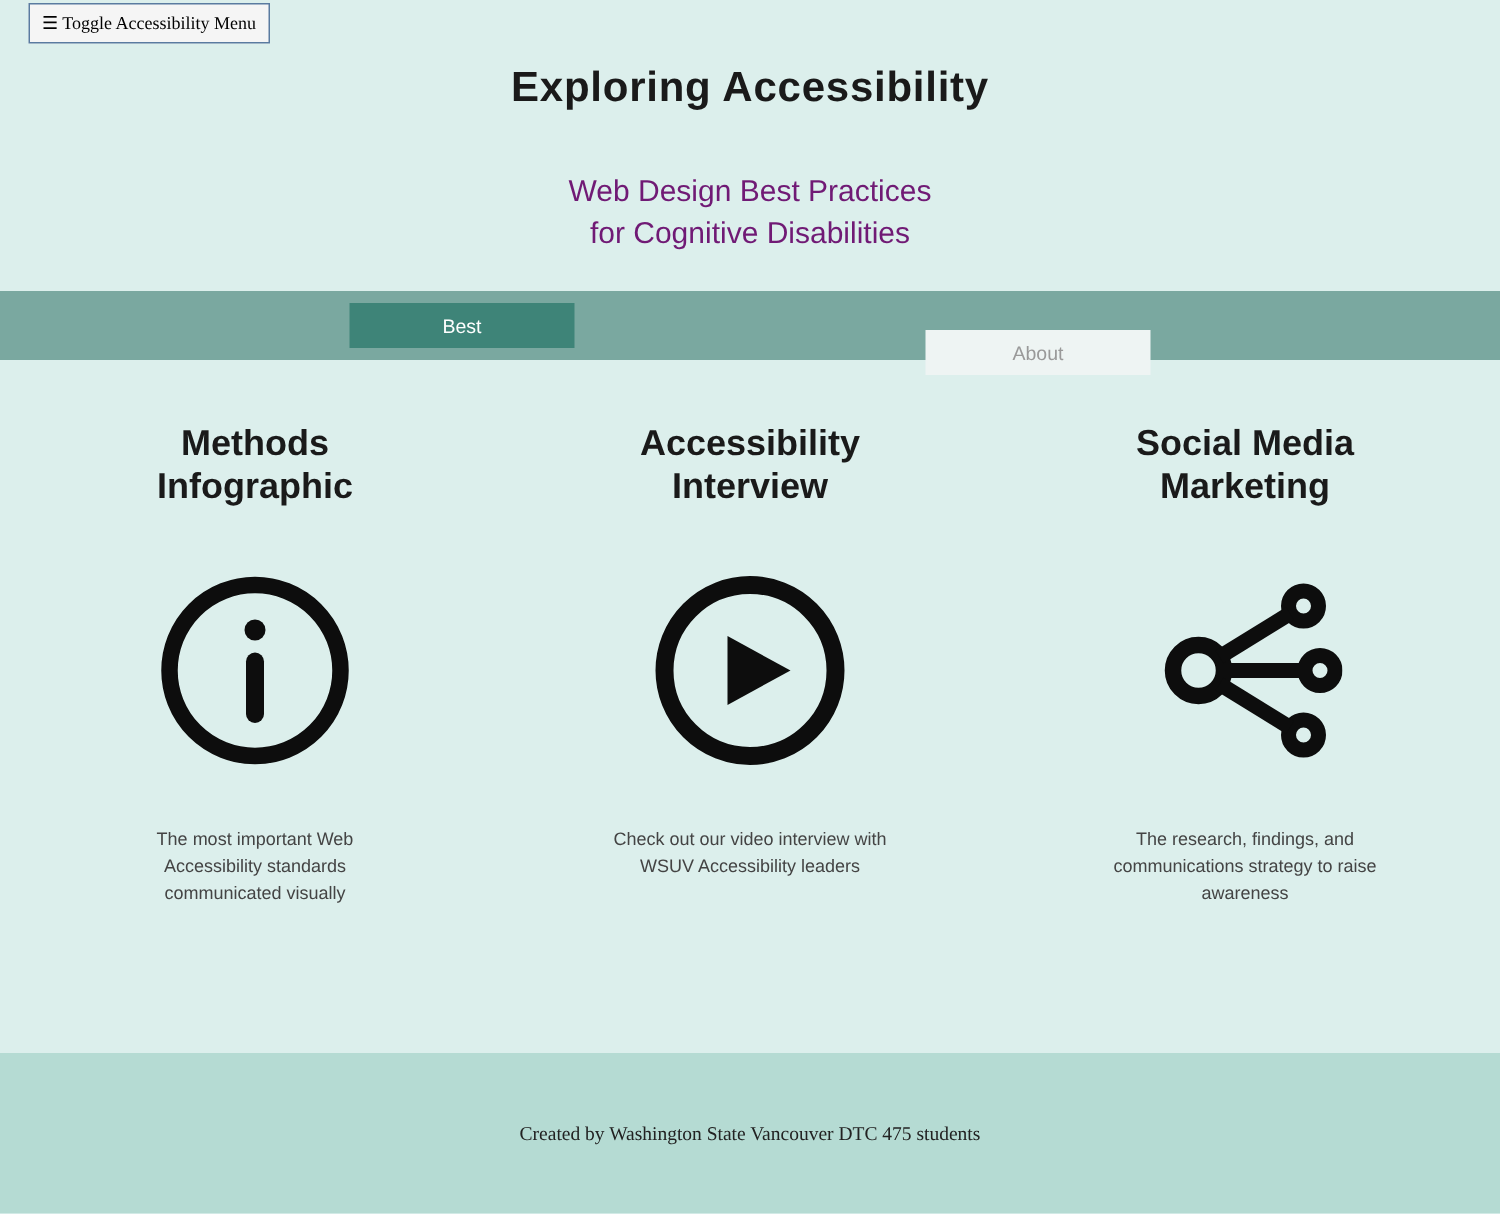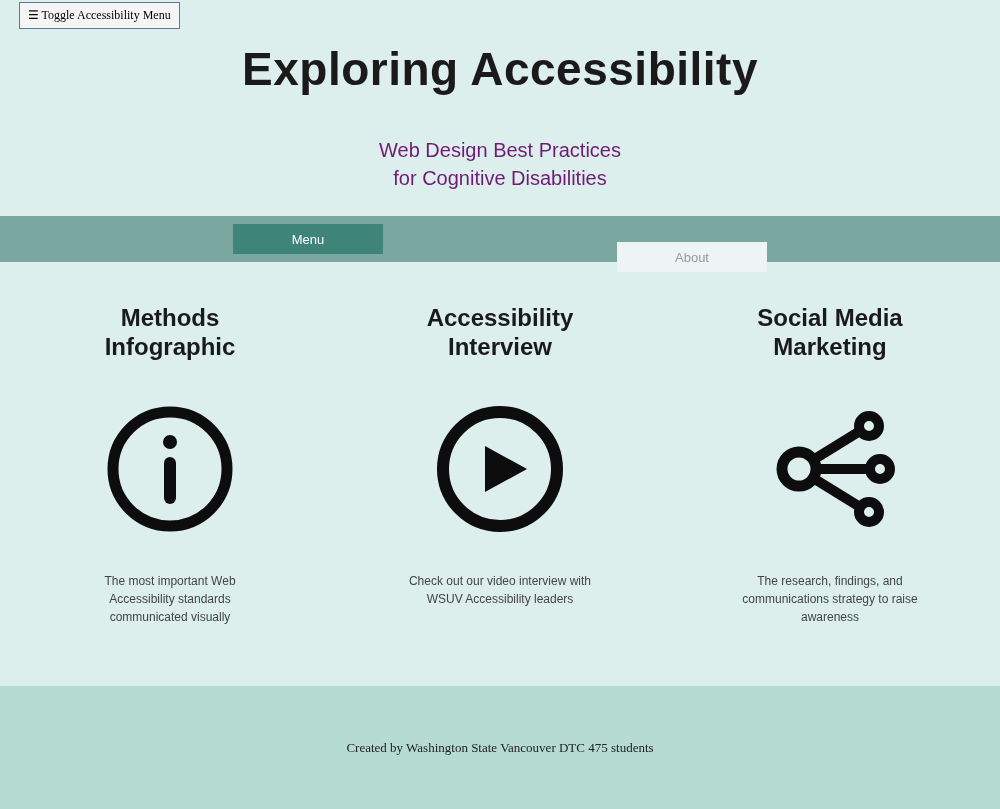--- a/index.html
+++ b/index.html
@@ -21,21 +21,21 @@
       left: 19px;
       background: #f5f5f5;
       border: 1px solid #5a7ba0;
       padding: 5px 8px;
       font-size: 12px;
       cursor: pointer;
       font-family: Liberation Serif, serif;
     }
     .hero-title {
       text-align: center;
-      font-size: 46px;
+      font-size: 28px;
       font-weight: 900;
       margin-top: 42px;
       font-family: 'Arial Black', Arial, sans-serif;
       letter-spacing: 0.5px;
       color: #1a1a1a;
     }
     .subtitle {
       text-align: center;
       font-size: 20px;
       margin-top: 40px;
@@ -103,21 +103,21 @@
       color: #444;
       margin-top: 18px;
       padding: 0 18px;
       line-height: 1.5;
     }
     .footer {
       position: absolute;
       bottom: 0;
       left: 0;
       right: 0;
-      height: 123px;
+      height: 107px;
       background-color: #b5dbd3;
       display: flex;
       align-items: center;
       justify-content: center;
     }
     .footer-text {
       font-size: 13px;
       font-family: Georgia, 'Times New Roman', serif;
       color: #222;
     }
@@ -128,21 +128,21 @@
 <button class="accessibility-toggle">☰ Toggle Accessibility Menu</button>
 
 <h1 class="hero-title">Exploring Accessibility</h1>
 
 <div class="subtitle">
   <span>Web Design Best Practices</span><br>
   <span>for Cognitive Disabilities</span>
 </div>
 
 <nav class="nav-bar">
-  <button class="nav-btn active">Menu</button>
+  <button class="nav-btn active">Best</button>
   <button class="nav-btn inactive">About</button>
 </nav>
 
 <div class="cards">
 
   <div class="card">
     <div class="card-title">Methods
 Infographic</div>
     <div class="icon-wrap">
       <svg width="130" height="130" viewBox="0 0 130 130">

